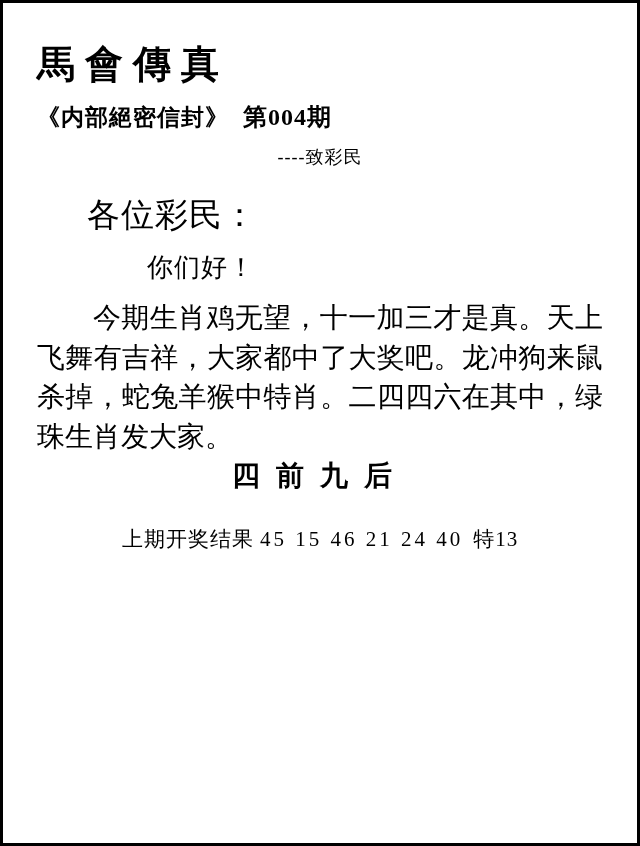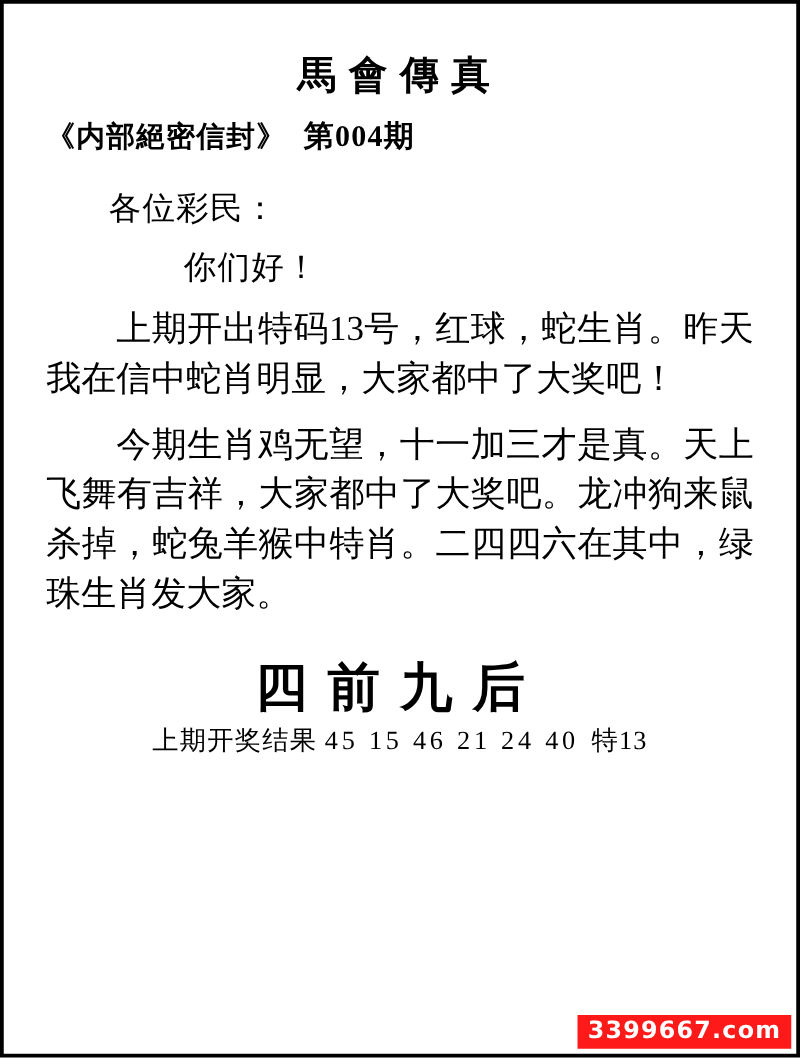--- a/index.html
+++ b/index.html
@@ -25,22 +25,21 @@
   .inner {
     position: absolute;
     left: 0;
     top: 0;
     right: 0;
     bottom: 0;
     padding: 26px 34px 0 34px;
     box-sizing: border-box;
   }
   .title {
-    text-align: center;
-    font-size: 31px;
+    font-size: 38px;
     font-weight: bold;
     letter-spacing: 10px;
     line-height: 1.1;
     margin-top: 14px;
     font-family: "DejaVu Serif", "Liberation Serif", serif;
   }
   .subtitle-row {
     text-align: left;
     margin-top: 16px;
     font-size: 23px;
@@ -53,21 +52,21 @@
     font-weight: bold;
   }
   .dedication {
     text-align: center;
     margin-top: 12px;
     font-size: 18px;
     letter-spacing: 1px;
   }
   .salutation {
     margin-top: 24px;
-    font-size: 26px;
+    font-size: 33px;
     padding-left: 50px;
     letter-spacing: 1px;
     font-family: Liberation Serif, serif;
   }
   .greeting {
     margin-top: 12px;
     font-size: 26px;
     padding-left: 110px;
     letter-spacing: 1px;
   }
@@ -76,27 +75,27 @@
     font-size: 28px;
     line-height: 1.42;
     text-align: justify;
     letter-spacing: 0px;
   }
   .para.indent {
     text-indent: 56px;
   }
   .headline {
     text-align: center;
-    font-size: 42px;
+    font-size: 28px;
     font-weight: bold;
     letter-spacing: 16px;
-    margin-top: 26px;
     font-family: "DejaVu Serif", "Liberation Serif", serif;
   }
   .result-line {
+    margin-top: 30px;
     font-size: 21px;
     text-align: center;
     letter-spacing: 1px;
   }
   .result-line .nums {
     margin-left: 6px;
     letter-spacing: 3px;
   }
   .result-line .special {
     margin-left: 10px;
@@ -120,31 +119,30 @@
 
 <div class="page">
   <div class="inner">
 
     <div class="title">馬會傳真</div>
 
     <div class="subtitle-row">
       <span>《内部絕密信封》</span><span class="issue">第004期</span>
     </div>
 
+    <div class="dedication">----致彩民</div>
 
     <div class="salutation">各位彩民：</div>
 
     <div class="greeting">你们好！</div>
 
-    <div class="para indent">上期开出特码13号，红球，蛇生肖。昨天我在信中蛇肖明显，大家都中了大奖吧！</div>
 
     <div class="para indent">今期生肖鸡无望，十一加三才是真。天上飞舞有吉祥，大家都中了大奖吧。龙冲狗来鼠杀掉，蛇兔羊猴中特肖。二四四六在其中，绿珠生肖发大家。</div>
 
     <div class="headline">四前九后</div>
 
     <div class="result-line">
       <span>上期开奖结果</span><span class="nums">45 15 46 21 24 40</span><span class="special">特</span><span>13</span>
     </div>
 
   </div>
 
-  <div class="watermark">3399667.com</div>
 </div>
 
 </body></html>

